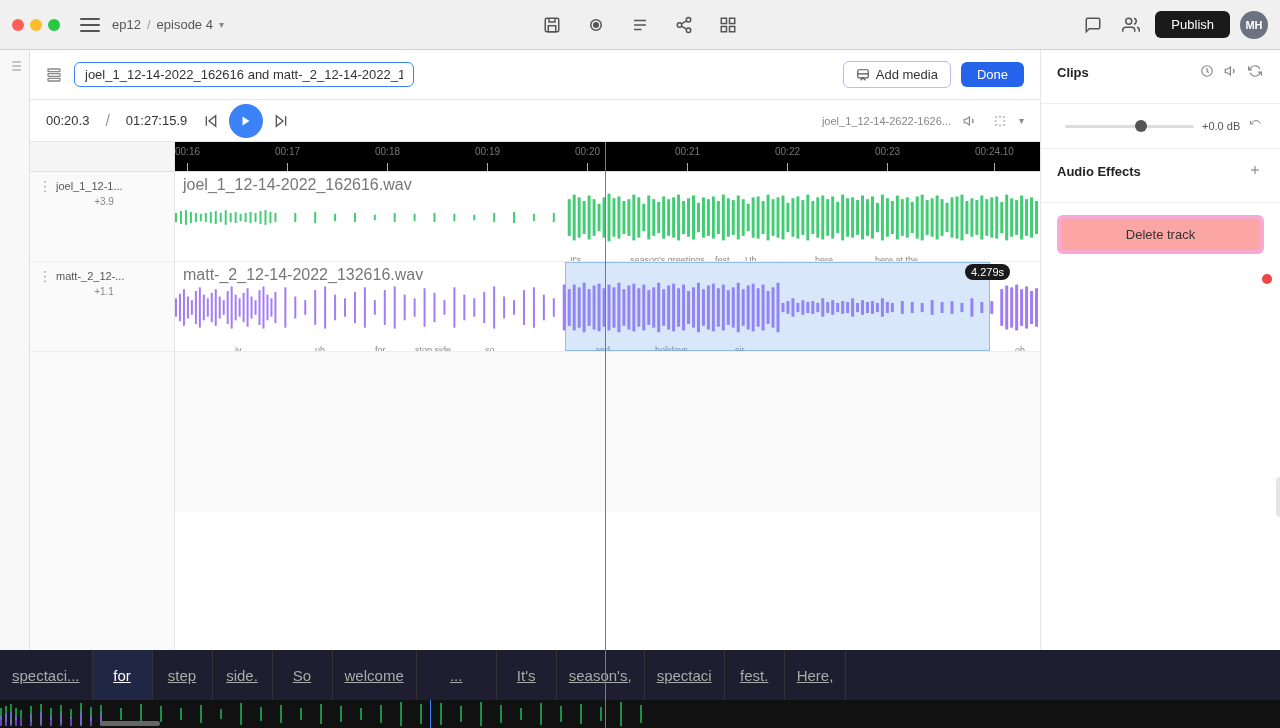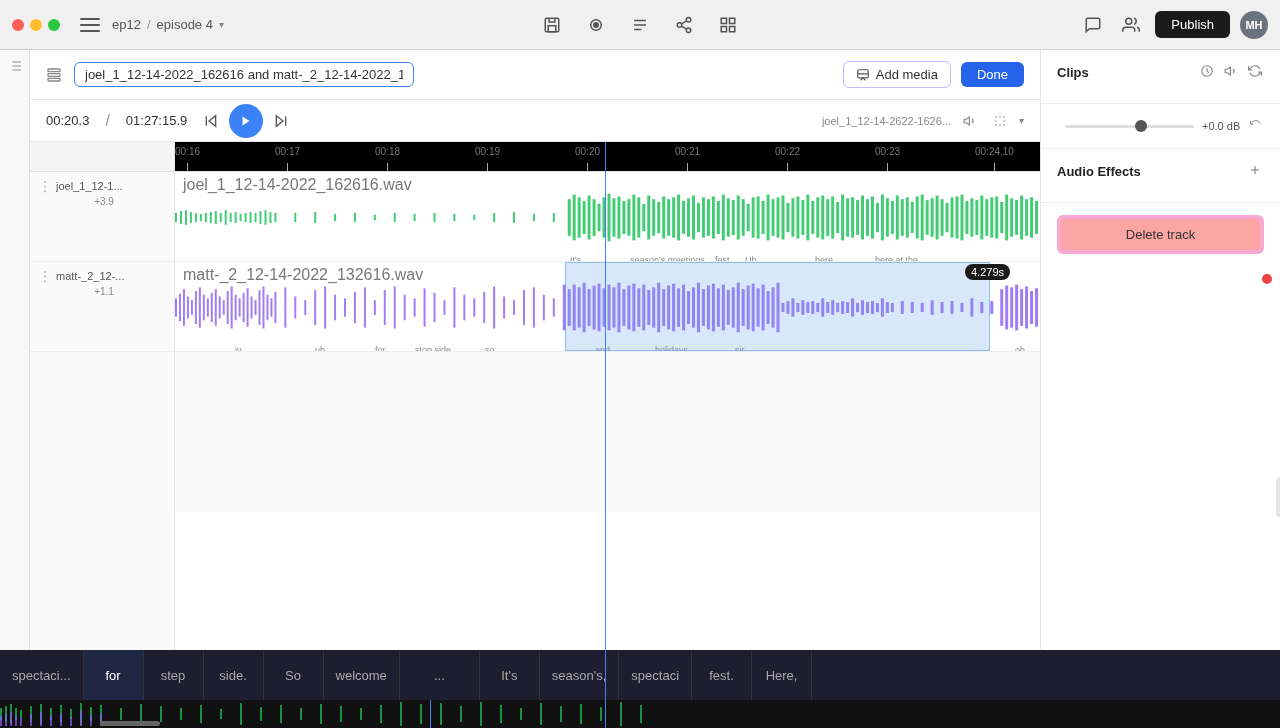--- a/index.html
+++ b/index.html
@@ -512,29 +512,30 @@
     .transcript-words {
       flex: 1;
       display: flex;
       align-items: center;
       padding: 0 0;
       overflow: hidden;
       background: #1e1e30;
     }
     .transcript-word {
       padding: 0 12px;
-      font-size: 13px;
+      font-size: 15px;
       color: #aaa;
       white-space: nowrap;
       border-right: 1px solid #333;
       height: 100%;
       display: flex;
       align-items: center;
       min-width: 60px;
       justify-content: center;
+      text-decoration: underline;
     }
     .transcript-word.active {
       color: #fff;
       background: rgba(59, 130, 246, 0.1);
     }
 
     .waveform-mini {
       height: 28px;
       background: #111;
       display: flex;

